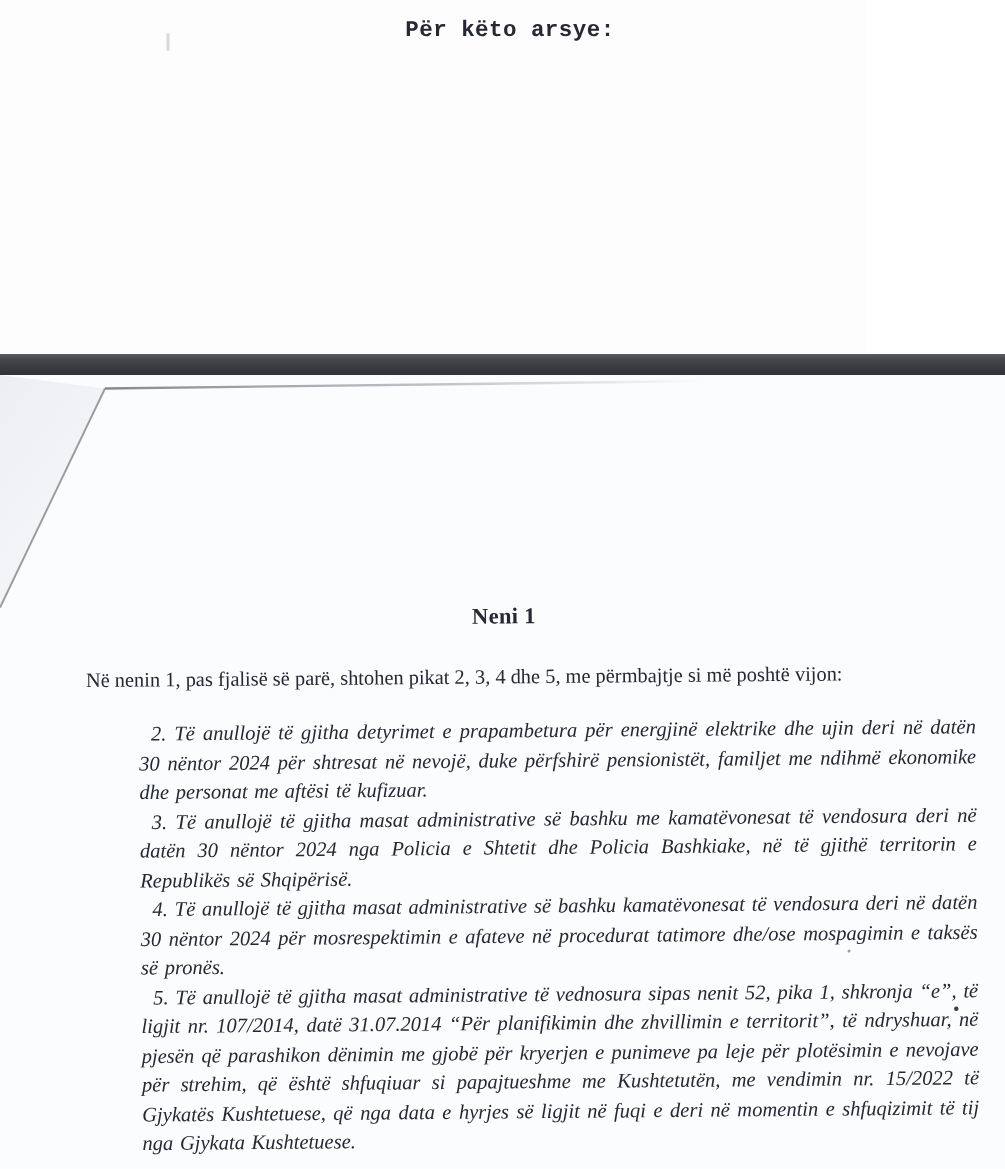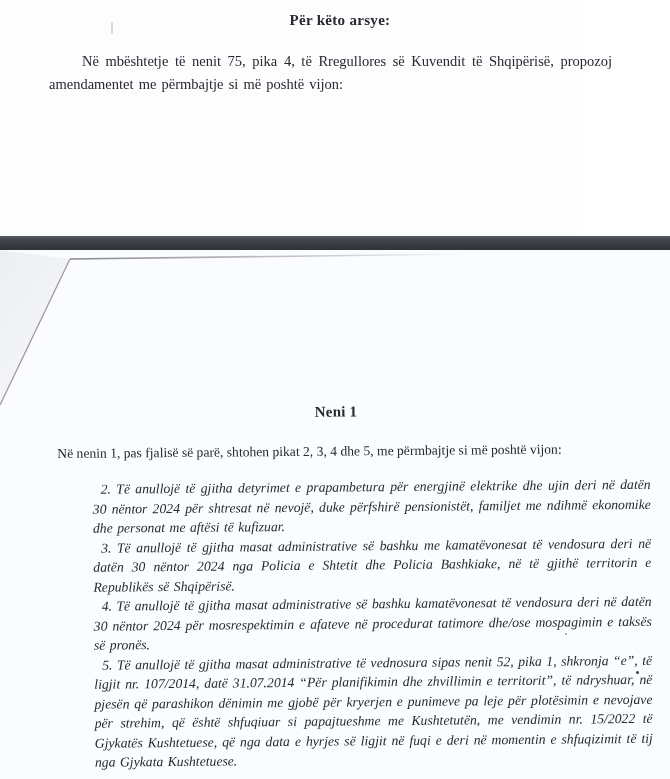--- a/index.html
+++ b/index.html
@@ -13,20 +13,21 @@
   html,body{margin:0;padding:0;}
   body{
     width:670px;height:779px;overflow:hidden;position:relative;
     background:#fff;
     font-family:"Liberation Serif","DejaVu Serif",serif;
     color:var(--ink);
   }
   .sheet-top{
     position:absolute;left:0;top:0;width:578px;height:236px;
     background:var(--paper-top);
+    font-family:Liberation Mono, monospace;
   }
   .p1-heading{
     position:absolute;left:0;top:12px;width:680px;
     text-align:center;font-weight:bold;font-size:15px;letter-spacing:.3px;
   }
   .p1-paragraph{
     position:absolute;left:49px;top:50px;width:563px;
     font-size:14.5px;line-height:23px;text-align:justify;text-indent:33px;
     word-spacing:1.5px;
   }
@@ -66,21 +67,20 @@
   .speck-dot{left:636px;top:421px;width:3px;height:3px;background:#3c3e48;}
 </style>
 </head>
 <body>
 
 <div>
 
   <div class="sheet-top">
     <div class="p1-heading">Për këto arsye:</div>
     <div class="scan-artifact"></div>
-    <div class="p1-paragraph">Në mbështetje të nenit 75, pika 4, të Rregullores së Kuvendit të Shqipërisë, propozoj amendamentet me përmbajtje si më poshtë vijon:</div>
   </div>
 
   <div class="separator-band"></div>
 
   <div class="sheet-bottom">
     <svg class="edge-svg" viewBox="0 0 670 529">
       <defs>
         <linearGradient id="fadeRight" x1="0" y1="0" x2="1" y2="0">
           <stop offset="0" stop-color="#82828a" stop-opacity="0.95"></stop>
           <stop offset="0.55" stop-color="#9a9aa2" stop-opacity="0.6"></stop>

